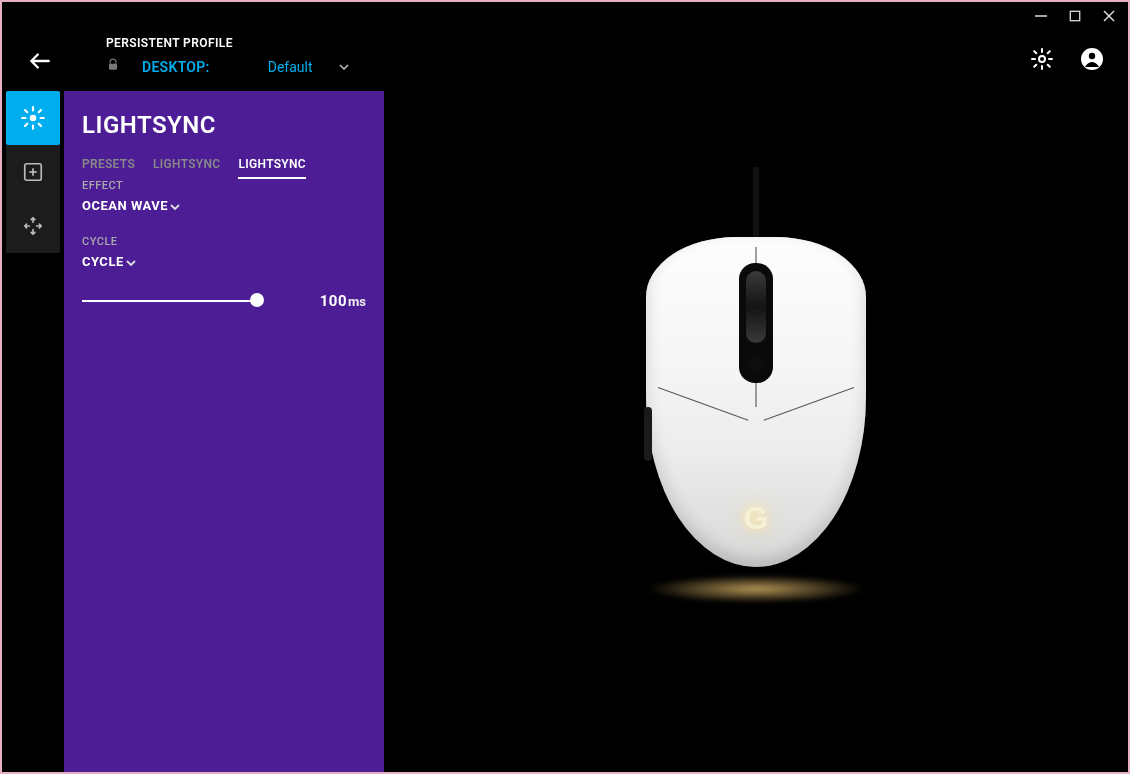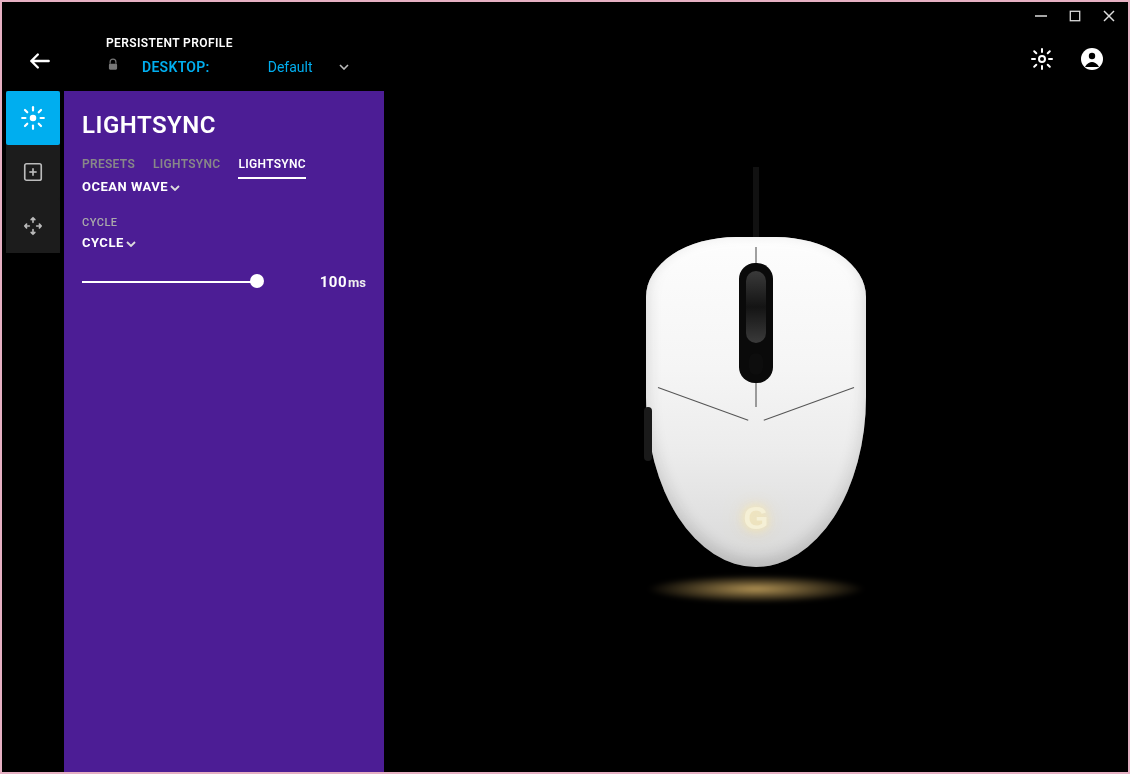--- a/index.html
+++ b/index.html
@@ -202,20 +202,21 @@
 
     <div class="sidepanel">
       <h1>LIGHTSYNC</h1>
       <div class="tabs">
         <div class="tab">PRESETS</div>
         <div class="tab">LIGHTSYNC</div>
         <div class="tab active">LIGHTSYNC</div>
       </div>
 
       <div class="field">
+        <div class="field-label">EFFECT</div>
         <div class="dropdown">
           <span>OCEAN WAVE</span>
           <span class="chev"><svg viewBox="0 0 10 6" width="10" height="6">
                 <path d="M1 1l4 4 4-4" fill="none" stroke="#ddd" stroke-width="1.8"></path>
               </svg></span>
         </div>
       </div>
 
       <div class="field">
         <div class="field-label">CYCLE</div>

